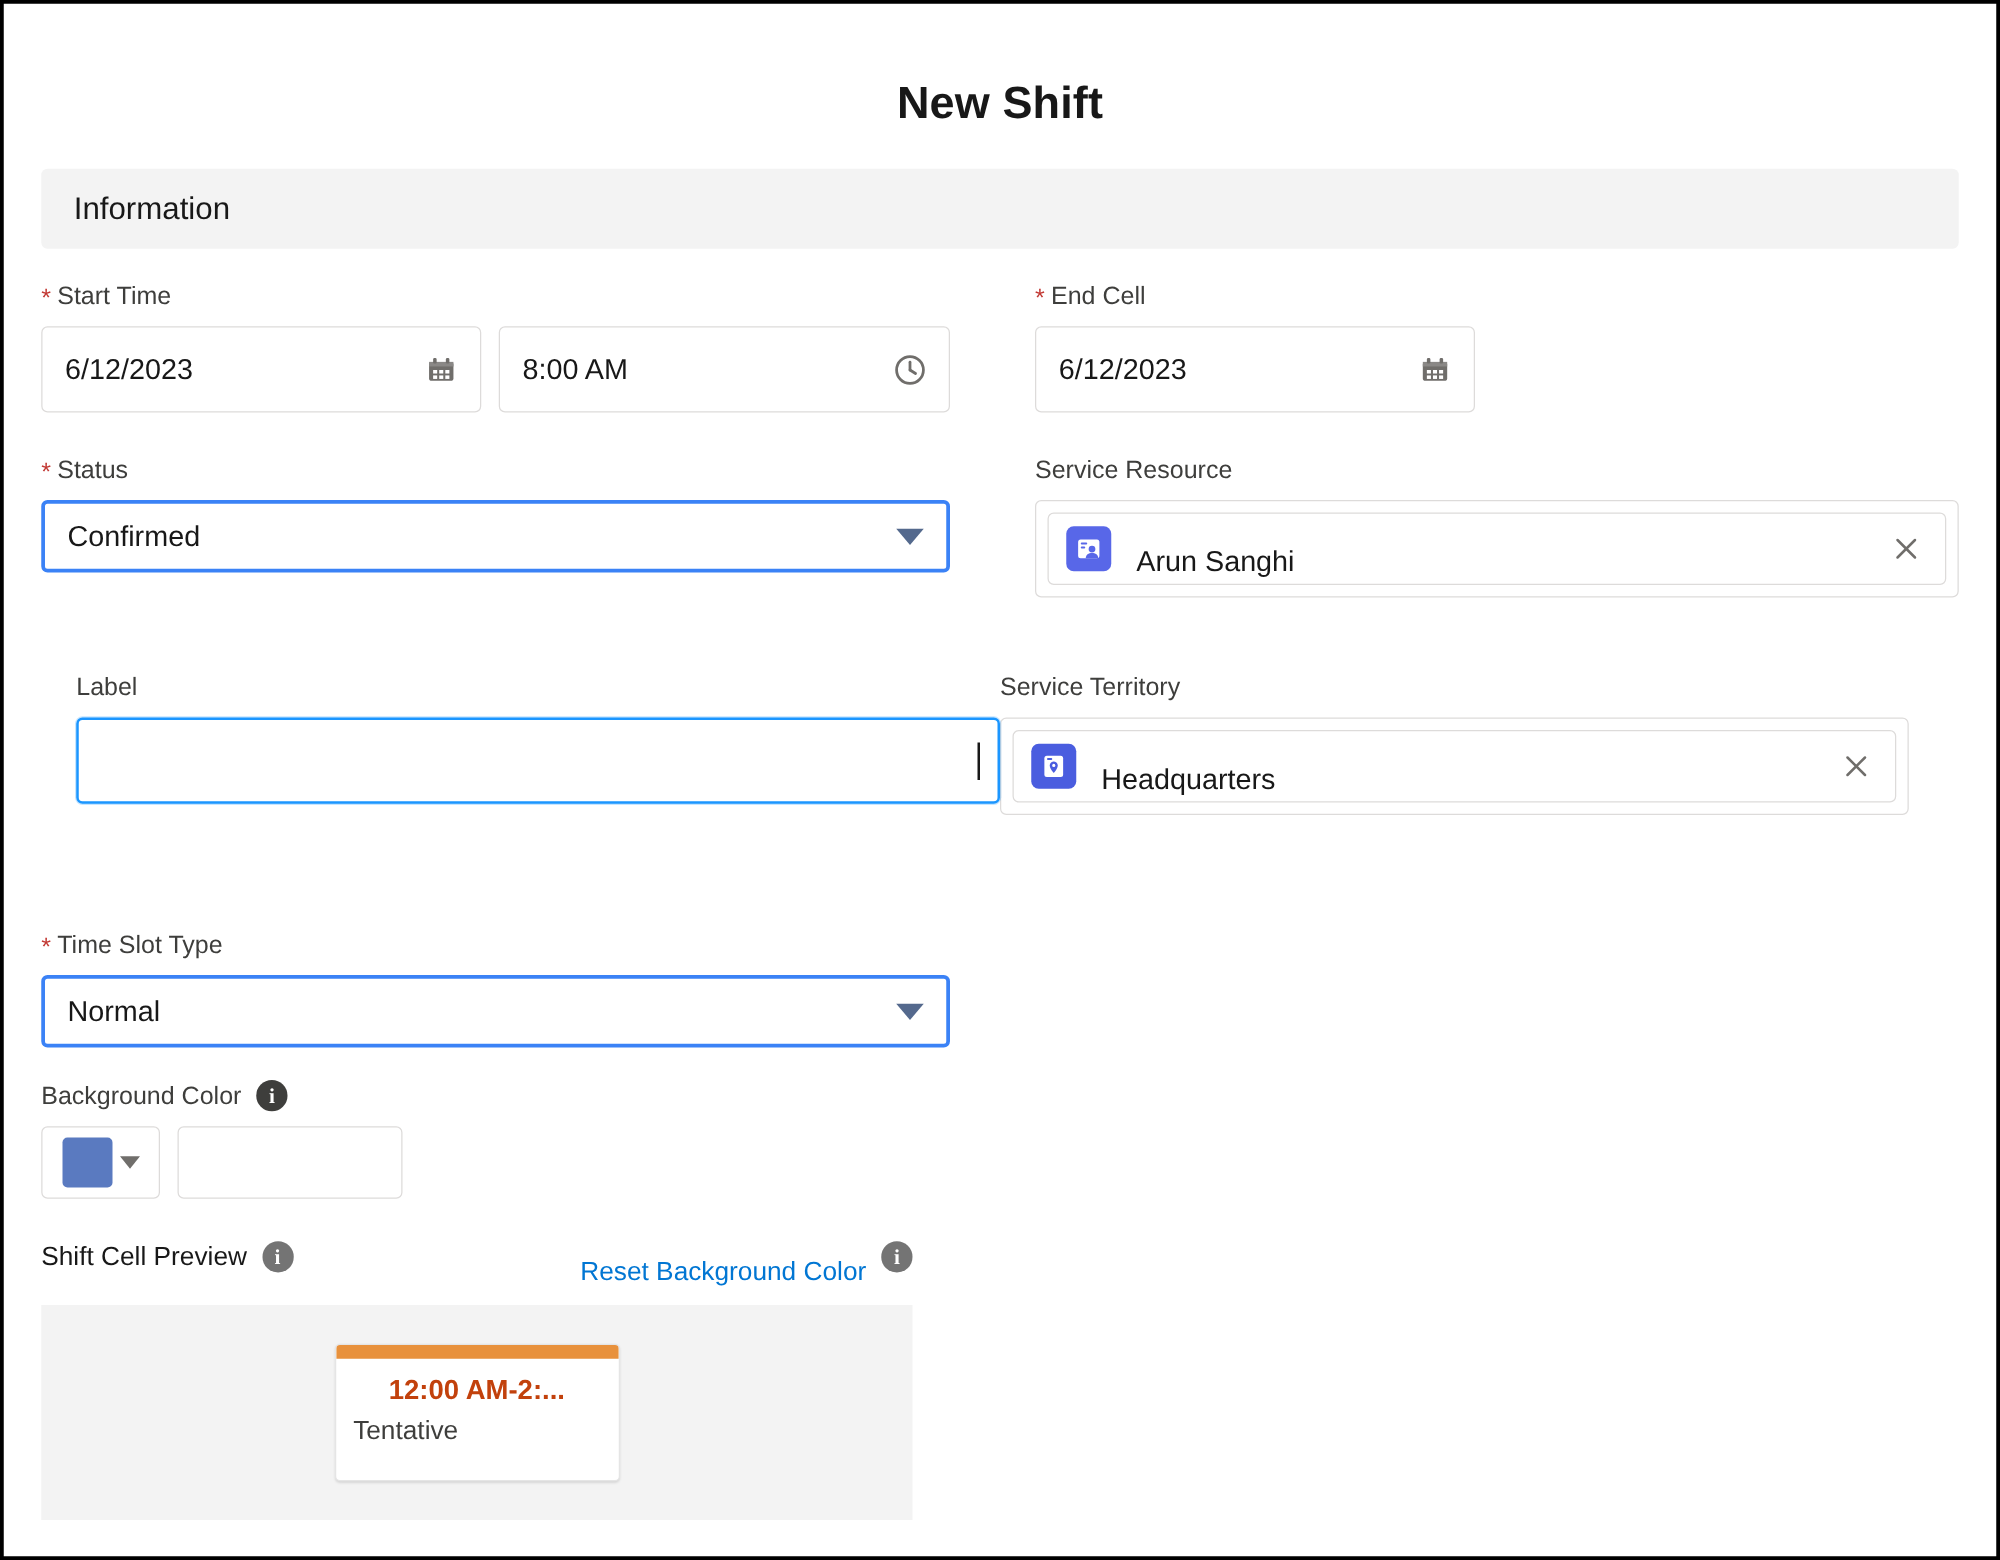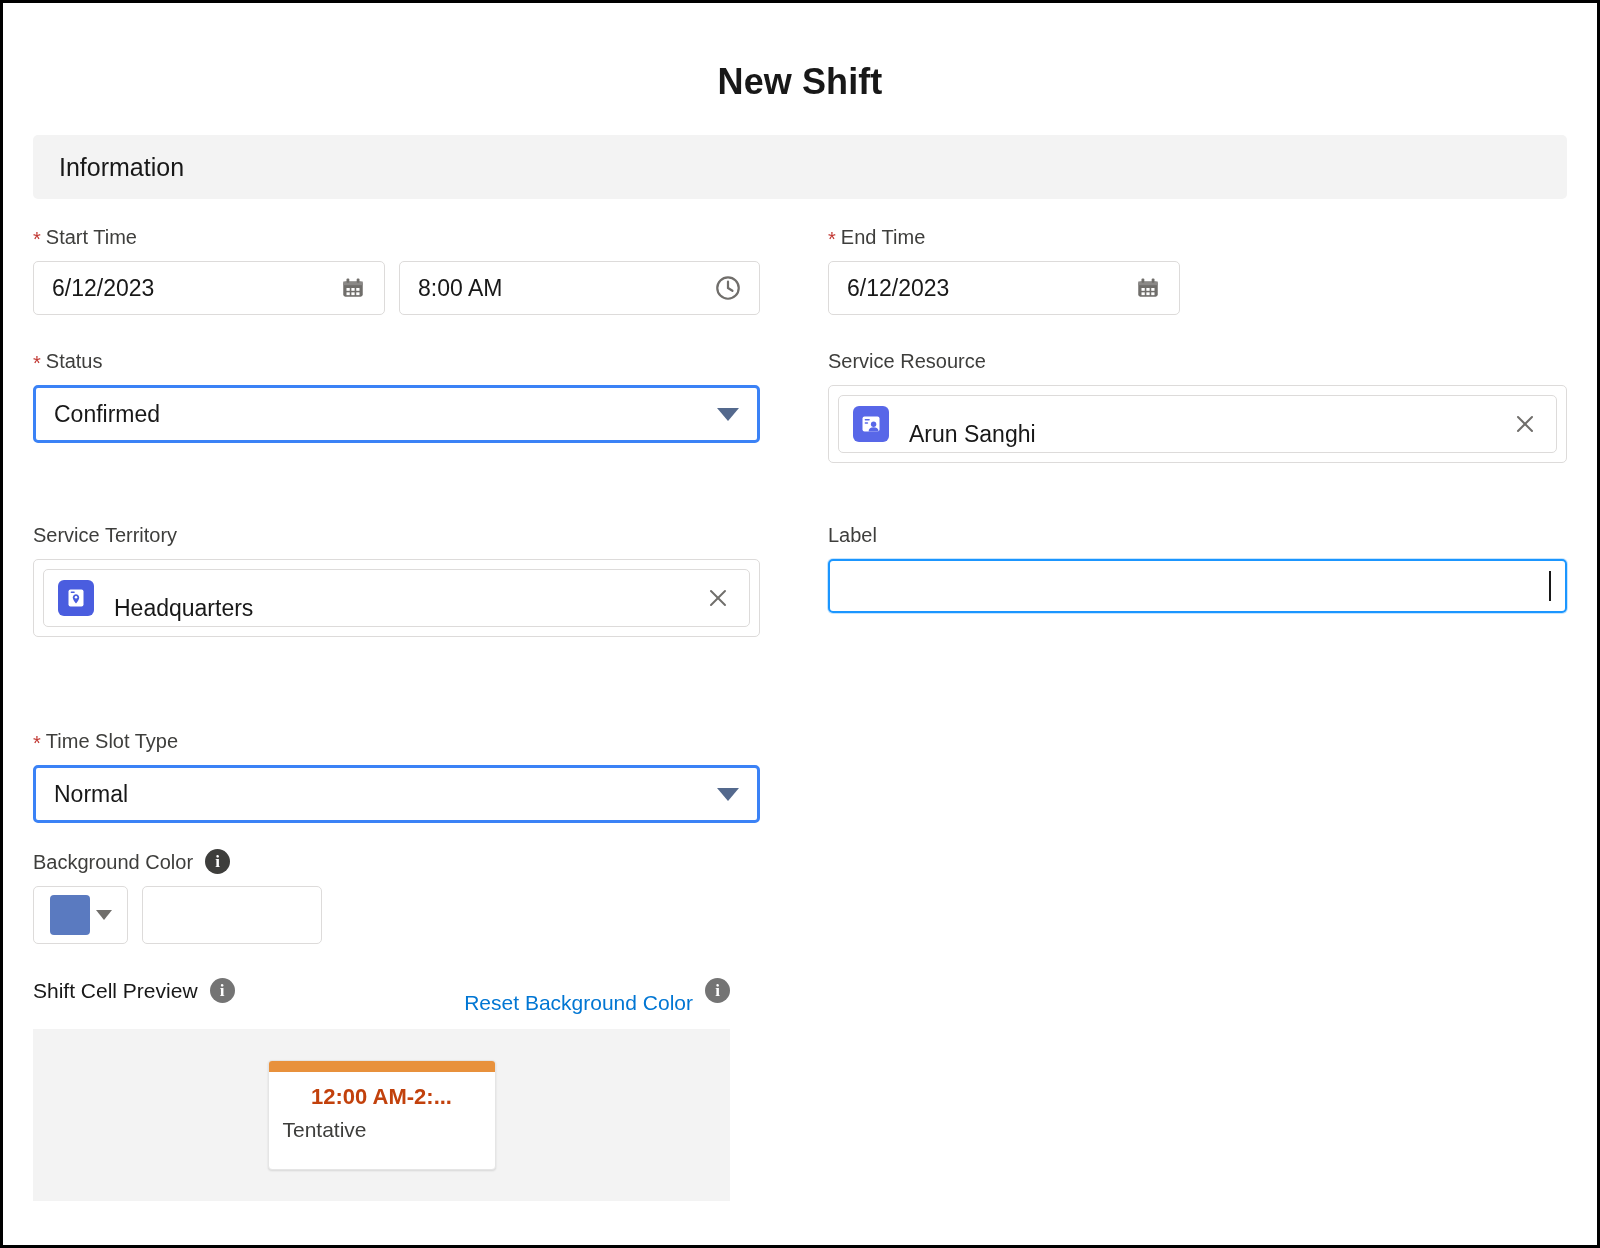--- a/index.html
+++ b/index.html
@@ -83,21 +83,21 @@
     position: relative;
     top: 2px;
   }
 
   
   .input-box {
     position: relative;
     background: #ffffff;
     border: 1px solid #dddbda;
     border-radius: 5px;
-    height: 54px;
+    height: 69px;
     display: flex;
     align-items: center;
     padding: 0 14px 0 18px;
   }
   .input-box .value {
     font-size: 23px;
     color: #181818;
     flex: 1;
     white-space: nowrap;
     overflow: hidden;
@@ -367,21 +367,21 @@
               </span>
             </div>
           </div>
         </div>
       </div>
 
       <div class="col right">
         <div class="field">
           <div class="field-label">
             <span class="req-star">*</span>
-            <span>End Time</span>
+            <span>End Cell</span>
           </div>
           <div class="datetime-pair">
             <div class="input-box date-part">
               <span class="value">6/12/2023</span>
               <span class="icon-slot">
                 <svg class="cal-icon" width="26" height="26" viewBox="0 0 24 24" aria-hidden="true">
                   <rect x="3" y="6" width="18" height="14" rx="2" fill="#706e6b"></rect>
                   <rect x="3" y="6" width="18" height="3.4" fill="#8a8886"></rect>
                   <rect x="6" y="3.2" width="2.6" height="4" rx="1" fill="#706e6b"></rect>
                   <rect x="15.4" y="3.2" width="2.6" height="4" rx="1" fill="#706e6b"></rect>
@@ -440,20 +440,32 @@
               </span>
             </div>
           </div>
         </div>
       </div>
     </div>
 
     <div class="gap-md"></div>
 
     <div class="row">
+      <div class="col right">
+        <div class="field">
+          <div class="field-label">
+            <span>Label</span>
+          </div>
+          <div class="input-box focused">
+            <span class="value"></span>
+            <span class="text-caret"></span>
+          </div>
+        </div>
+      </div>
+
       <div class="col">
         <div class="field">
           <div class="field-label">
             <span>Service Territory</span>
           </div>
           <div class="lookup-outer">
             <div class="lookup-pill">
               <span class="pill-icon territory">
                 <svg width="24" height="24" viewBox="0 0 24 24" aria-hidden="true">
                   <rect x="4.5" y="3.5" width="15" height="17" rx="2" fill="#ffffff"></rect>
@@ -463,32 +475,20 @@
                 </svg>
               </span>
               <span class="pill-label">Headquarters</span>
               <span class="pill-remove">
                 <svg width="24" height="24" viewBox="0 0 24 24" aria-hidden="true">
                   <line x1="5" y1="5" x2="19" y2="19" stroke="#706e6b" stroke-width="2" stroke-linecap="round"></line>
                   <line x1="19" y1="5" x2="5" y2="19" stroke="#706e6b" stroke-width="2" stroke-linecap="round"></line>
                 </svg>
               </span>
             </div>
-          </div>
-        </div>
-      </div>
-
-      <div class="col right">
-        <div class="field">
-          <div class="field-label">
-            <span>Label</span>
-          </div>
-          <div class="input-box focused">
-            <span class="value"></span>
-            <span class="text-caret"></span>
           </div>
         </div>
       </div>
     </div>
 
     <div class="gap-lg"></div>
 
     <div class="row">
       <div class="col">
         <div class="field">

